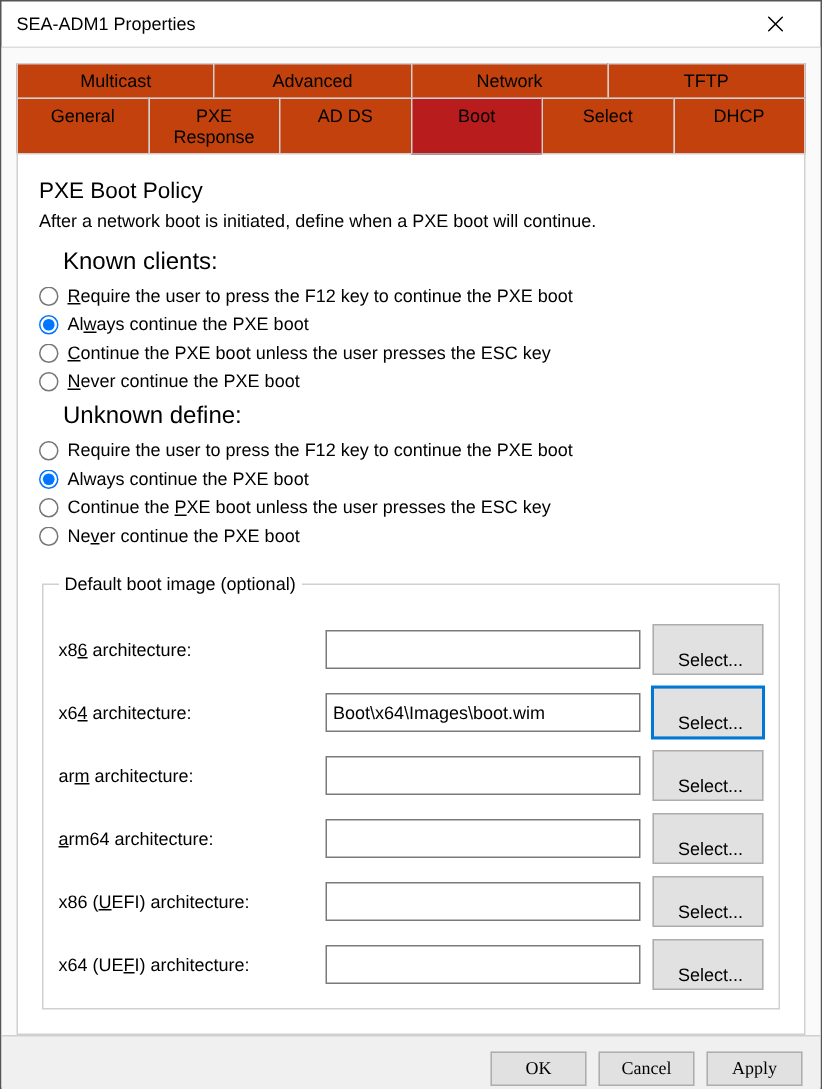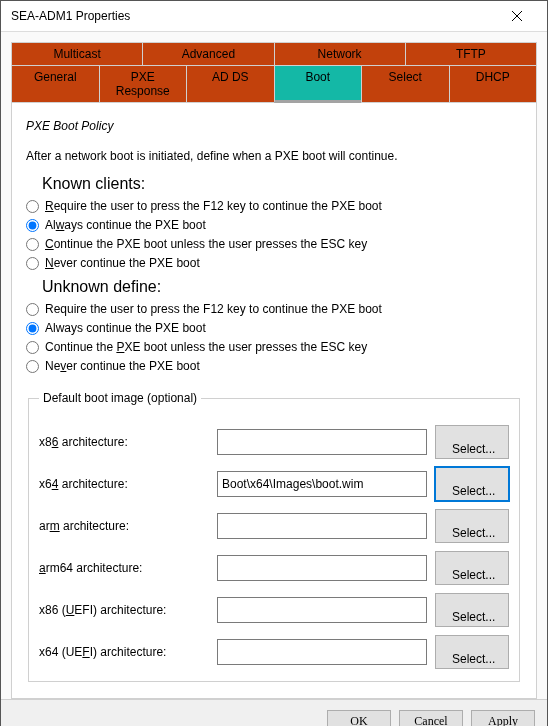--- a/index.html
+++ b/index.html
@@ -56,38 +56,37 @@
     flex: 1;
     text-align: center;
     padding: 4px 6px;
     border: 1px solid #d0d0d0;
     background: #c2410c;
     cursor: pointer;
     font-size: 12px;
     margin-bottom: -1px;
   }
   .tab.active {
-    background: #14b8a6;
-    border-bottom: 3px solid #a3a3a3;
+    background: #b91c1c;
+    border-bottom: 1px solid #a3a3a3;
     position: relative;
     z-index: 2;
   }
   .tab.noright { border-right: none; }
   .tab-body {
     border: 1px solid #d0d0d0;
     background: #fff;
     padding: 16px 14px;
     flex: 1;
     position: relative;
     z-index: 1;
   }
   .group-title {
-    font-size: 12px;
-    margin-bottom: 16px;
-    font-style: italic;
+    font-size: 15px;
+    margin-bottom: 4px;
   }
   .desc {
     font-size: 12px;
     margin-bottom: 12px;
   }
   .subhead {
     font-size: 16px;
     margin: 8px 0 6px 16px;
   }
   .radio-row {

